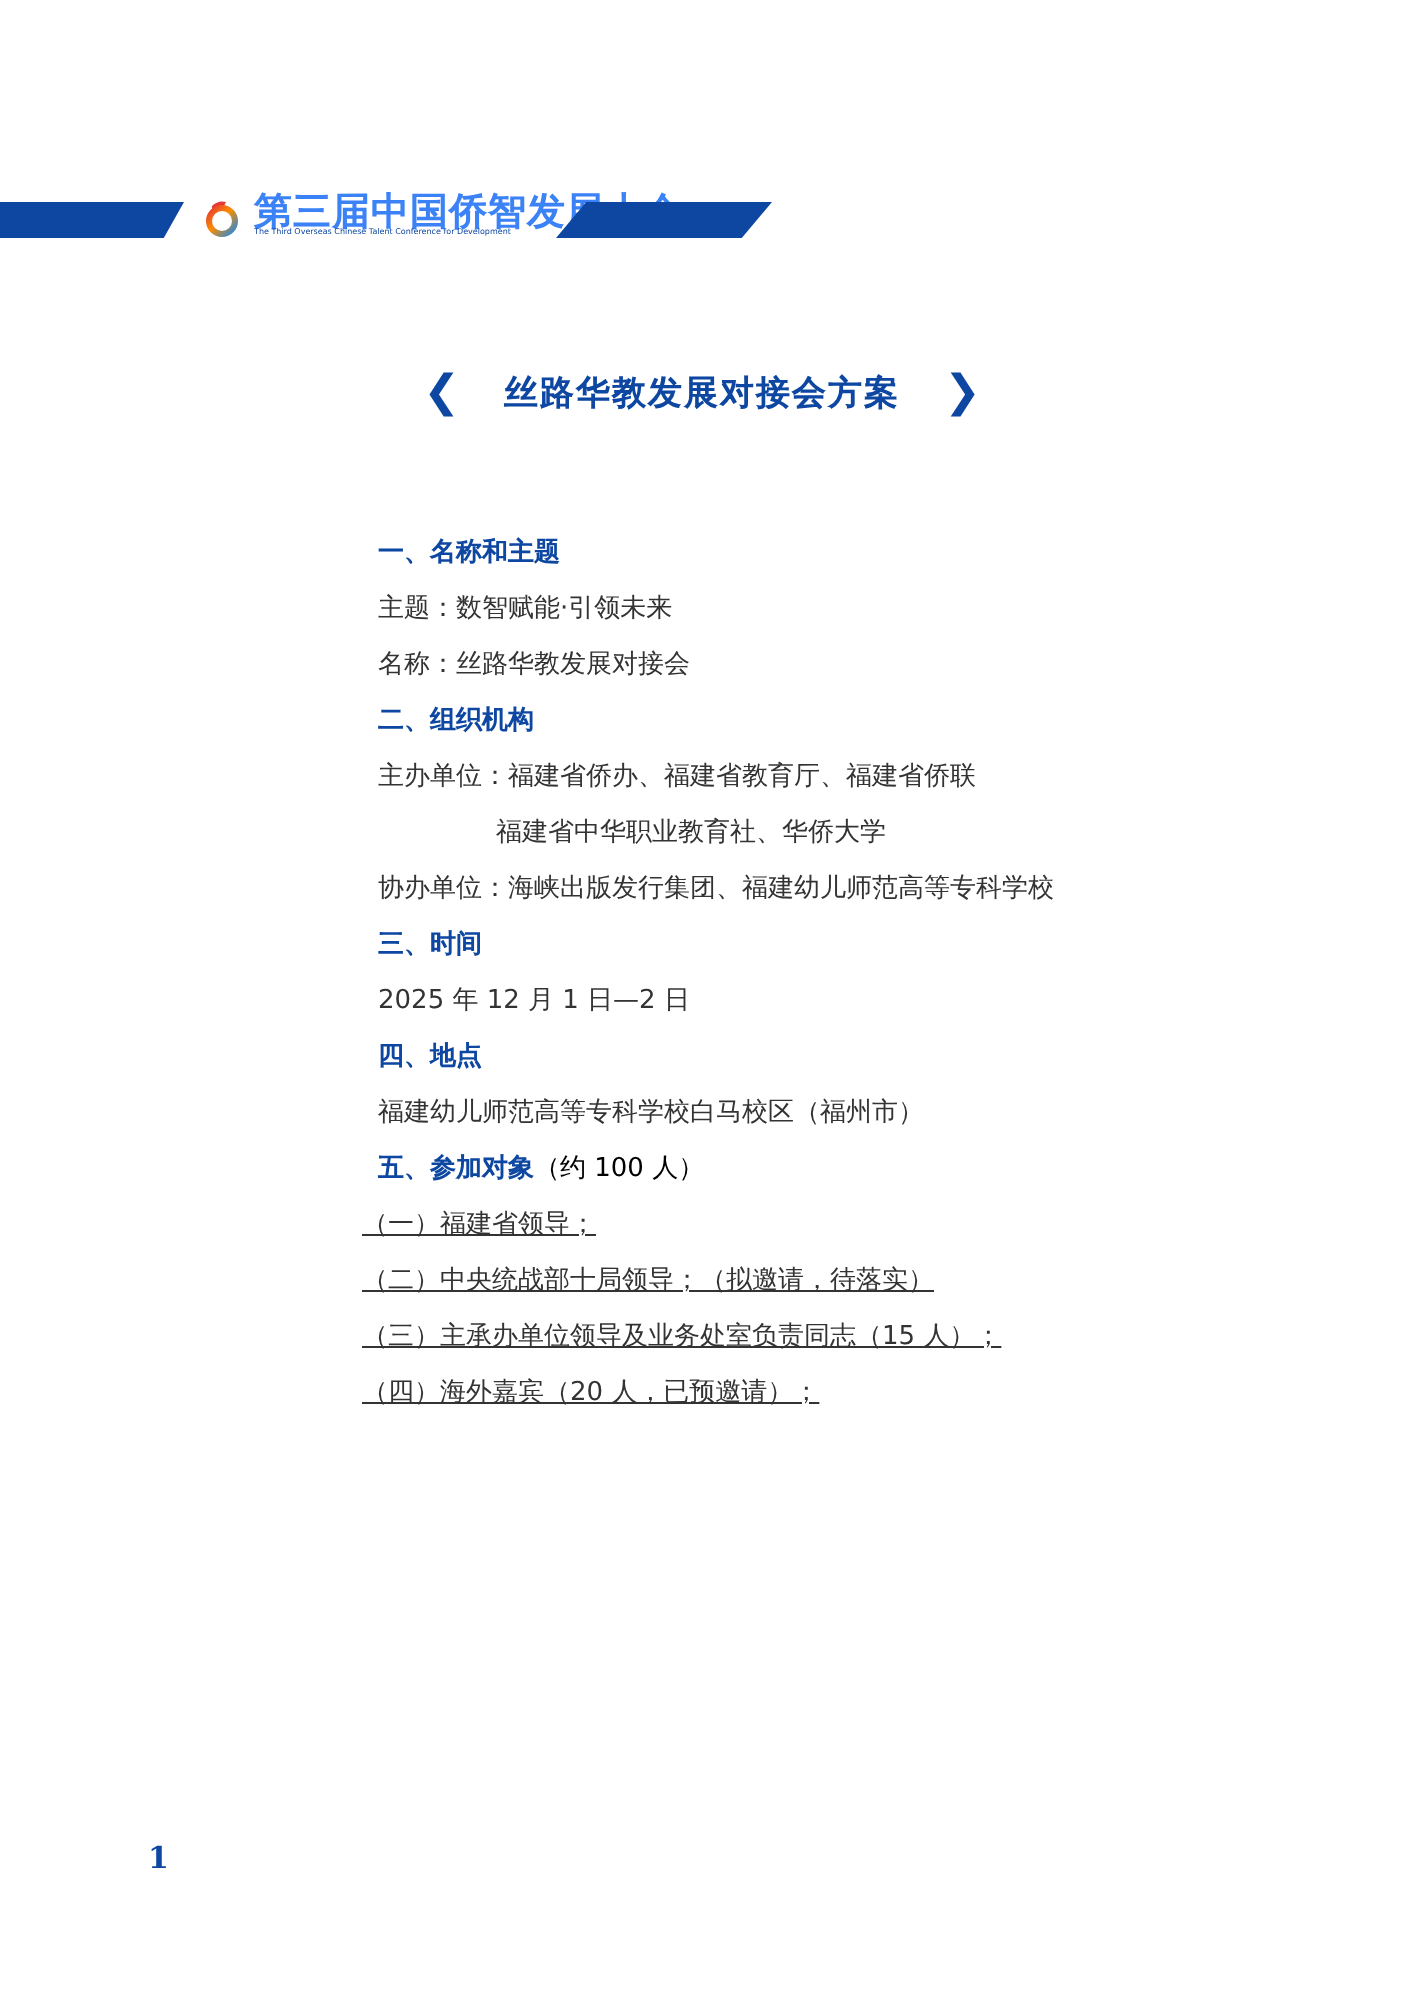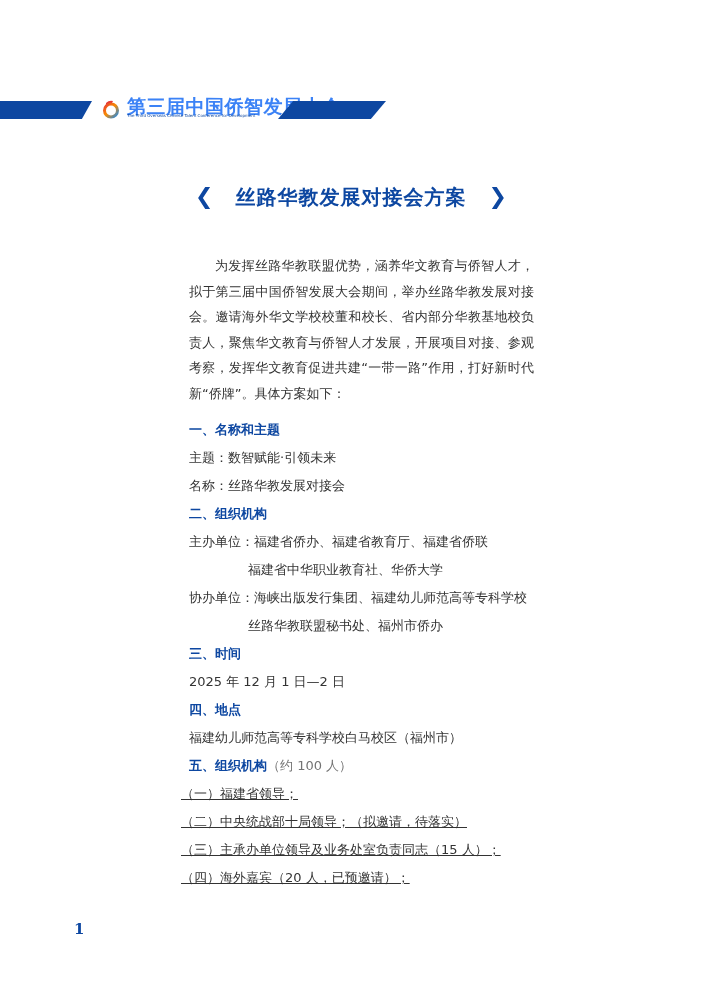--- a/index.html
+++ b/index.html
@@ -23,26 +23,26 @@
     .logo-cn { font-size: 19px; font-weight: bold; color: #3b82f6; line-height: 14px; letter-spacing: 0.5px; }
     .logo-en { font-size: 4px; color: #0d47a1; line-height: 6px; white-space: nowrap; }
 
     .title-row {
       position: absolute; left: 0; top: 184px; width: 712px;
       display: flex; justify-content: center; align-items: center;
     }
     .title-chev { color: #0d47a1; font-size: 22px; font-weight: bold; line-height: 26px; }
     .title-chev.left { margin-right: 22px; margin-left: -10px; }
     .title-chev.right { margin-left: 22px; }
-    .title-text { color: #0d47a1; font-size: 20px; font-weight: bold; line-height: 26px; letter-spacing: 1px; }
+    .title-text { color: #0d47a1; font-size: 17px; font-weight: bold; line-height: 26px; letter-spacing: 1px; }
 
     .content { position: absolute; left: 189px; top: 253px; width: 345px; font-size: 13px; }
     .para { line-height: 25.5px; text-indent: 26px; margin: 0 0 0 0; text-align: justify; }
     .h { color: #0d47a1; font-weight: bold; font-size: 13px; line-height: 28px; height: 28px; }
-    .h .h-note { color: #737373; font-weight: normal; }
+    .h .h-note { color: #000000; font-weight: normal; }
     .line { line-height: 28px; height: 28px; white-space: nowrap; }
     .line.indent2 { padding-left: 59px; }
     .line.sub { padding-left: 0; margin-left: -8px; text-decoration: underline; }
 
     .page-number {
       position: absolute; left: 74px; top: 920px; font-size: 15px; font-weight: bold;
       color: #0d47a1; font-family: "DejaVu Serif", serif;
     }
   </style>
 </head>
@@ -70,40 +70,38 @@
 
 <div class="banner-right"></div>
 
 <div class="title-row">
   <span class="title-chev left">❮</span>
   <span class="title-text">丝路华教发展对接会方案</span>
   <span class="title-chev right">❯</span>
 </div>
 
 <div class="content">
-  <p class="para">为发挥丝路华教联盟优势，涵养华文教育与侨智人才，拟于第三届中国侨智发展大会期间，举办丝路华教发展对接会。邀请海外华文学校校董和校长、省内部分华教基地校负责人，聚焦华文教育与侨智人才发展，开展项目对接、参观考察，发挥华文教育促进共建“一带一路”作用，打好新时代新“侨牌”。具体方案如下：</p>
 
   <div class="h" style="margin-top:10px">一、名称和主题</div>
   <div class="line">主题：数智赋能·引领未来</div>
   <div class="line">名称：丝路华教发展对接会</div>
 
   <div class="h">二、组织机构</div>
   <div class="line">主办单位：福建省侨办、福建省教育厅、福建省侨联</div>
   <div class="line indent2">福建省中华职业教育社、华侨大学</div>
   <div class="line">协办单位：海峡出版发行集团、福建幼儿师范高等专科学校</div>
-  <div class="line indent2">丝路华教联盟秘书处、福州市侨办</div>
 
   <div class="h">三、时间</div>
   <div class="line">2025 年 12 月 1 日—2 日</div>
 
   <div class="h">四、地点</div>
   <div class="line">福建幼儿师范高等专科学校白马校区（福州市）</div>
 
   <div class="h">
-    <span>五、组织机构</span><span class="h-note">（约 100 人）</span>
+    <span>五、参加对象</span><span class="h-note">（约 100 人）</span>
   </div>
   <div class="line sub">（一）福建省领导；</div>
   <div class="line sub">（二）中央统战部十局领导；（拟邀请，待落实）</div>
   <div class="line sub">（三）主承办单位领导及业务处室负责同志（15 人）；</div>
   <div class="line sub">（四）海外嘉宾（20 人，已预邀请）；</div>
 </div>
 
 <div class="page-number">1</div>
 
 </body></html>

